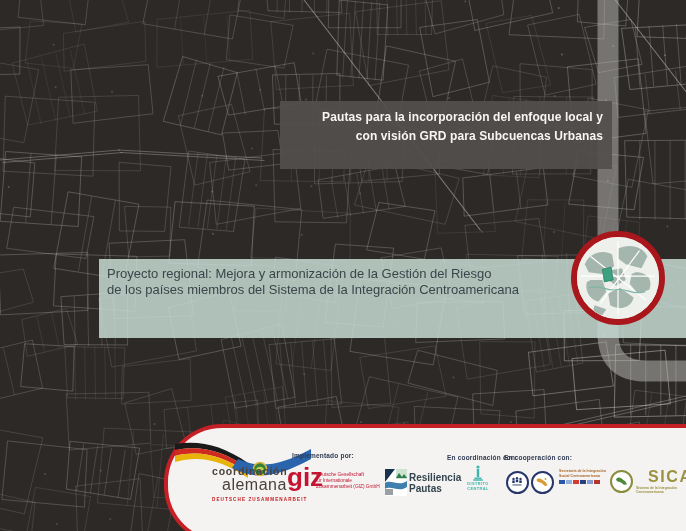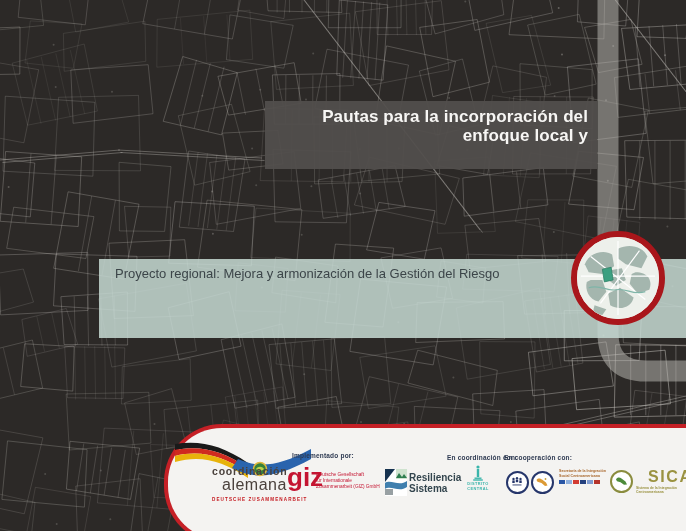--- a/index.html
+++ b/index.html
@@ -1,26 +1,26 @@
 <!DOCTYPE html>
 <html><head>
 <meta charset="utf-8">
 <style>
   html,body{margin:0;padding:0;background:#555;}
   #page{position:relative;width:686px;height:531px;background:#2c2927;overflow:hidden;
         font-family:"Liberation Sans",sans-serif;}
   #bg-map{position:absolute;left:0;top:0;width:686px;height:531px;}
 
-  .title-box{position:absolute;left:265px;top:101px;width:332px;height:68px;
+  .title-box{position:absolute;left:280px;top:101px;width:332px;height:68px;
              background:rgba(82,79,76,.94);color:#f7f6f4;box-sizing:border-box;
              padding:7px 9px 0 0;text-align:right;font-weight:bold;
-             font-size:17px;line-height:18.5px;letter-spacing:.1px;}
+             font-size:12px;line-height:18.5px;letter-spacing:.1px;}
   .teal-band{position:absolute;left:99px;top:259px;width:587px;height:79px;
              background:rgba(199,218,212,.85);color:#3c4549;box-sizing:border-box;
-             padding:7px 0 0 16px;font-size:13px;line-height:15.5px;}
+             padding:7px 0 0 8px;font-size:13px;line-height:15.5px;}
   .map-circle{position:absolute;left:571px;top:231px;width:82px;height:82px;
               border:6px solid #a9161b;border-radius:50%;overflow:hidden;background:#edf0eb;}
   .map-circle svg{display:block;width:82px;height:82px;}
 
   .footer-pill{position:absolute;left:164px;top:424px;width:560px;height:120px;
                background:#f4f3f1;border:4px solid #c52026;border-right:none;
                border-radius:58px 0 0 58px;box-sizing:border-box;}
   .footer-pill *{position:absolute;}
 
   .coop-l1{left:44px;top:37px;font-size:10.5px;font-weight:bold;letter-spacing:.8px;color:#4a413c;}
@@ -417,24 +417,26 @@
         <line x1="548" y1="428" x2="686" y2="396" stroke="#cfccc6" stroke-opacity="0.35" stroke-width="1"></line>
         <line x1="550.5" y1="430.5" x2="688.5" y2="398.5" stroke="#cfccc6" stroke-opacity="0.35" stroke-width="1"></line>
         <line x1="372" y1="531" x2="420" y2="428" stroke="#cfccc6" stroke-opacity="0.35" stroke-width="1"></line>
         <line x1="374.5" y1="533.5" x2="422.5" y2="430.5" stroke="#cfccc6" stroke-opacity="0.35" stroke-width="1"></line>
       </g>
     <path id="road" d="M608,-4 L608,333 Q608,371 646,371 L690,371" fill="none" stroke="#b5b2ad" stroke-opacity="0.55" stroke-width="21"></path>
   </svg>
 
   <div class="title-box">
     <div>Pautas para la incorporación del enfoque local y</div>
+    <div>con visión GRD para Subcuencas Urbanas</div>
   </div>
 
   <div class="teal-band">
     <div>Proyecto regional: Mejora y armonización de la Gestión del Riesgo</div>
+    <div>de los países miembros del Sistema de la Integración Centroamericana</div>
   </div>
 
   <div class="map-circle">
     <svg viewBox="0 0 84 84">
       <rect width="84" height="84" fill="#edf0eb"></rect>
       <g fill="#a4b6ae">
         <path d="M8,28 C12,16 28,12 36,18 L38,30 L26,38 L12,36 Z"></path>
         <path d="M42,12 C54,6 68,10 72,20 L66,32 L50,28 L42,22 Z"></path>
         <path d="M60,36 C72,36 78,44 74,54 L62,58 L54,48 L56,38 Z"></path>
         <path d="M44,52 L58,62 C56,72 44,76 34,70 L32,58 Z"></path>
@@ -478,21 +480,21 @@
     <svg style="left:217px;top:41px;" width="22" height="27" viewBox="0 0 22 27">
       <rect width="22" height="27" fill="#ffffff"></rect>
       <polygon points="0,0 10,0 0,13" fill="#16324f"></polygon>
       <rect x="11" y="0" width="11" height="10" fill="#cfe3cf"></rect>
       <path d="M11,9 L14,4 L17,8 L19,5 L22,9 Z" fill="#2e7d4f"></path>
       <path d="M0,14 C6,10 14,18 22,12 L22,18 C14,24 6,16 0,20 Z" fill="#3f7fae"></path>
       <rect x="0" y="20" width="8" height="6" fill="#98a0a3"></rect>
     </svg>
     <div class="res-text">
       <span style="position:static;display:block">Resiliencia</span>
-      <span style="position:static;display:block">Sistema</span>
+      <span style="position:static;display:block">Pautas</span>
     </div>
 
     <span class="small-label lbl-coord">En coordinación con:</span>
     <div class="distrito">
       <svg style="position:static;display:block;margin:0 auto" width="12" height="16" viewBox="0 0 12 16">
         <circle cx="6" cy="2" r="1.6" fill="#3ab5ab"></circle>
         <rect x="4.8" y="4" width="2.4" height="8" fill="#3ab5ab"></rect>
         <rect x="2.5" y="12.5" width="7" height="1.4" fill="#3ab5ab"></rect>
         <rect x="1.2" y="14.3" width="9.6" height="1.4" fill="#3ab5ab"></rect>
       </svg>

